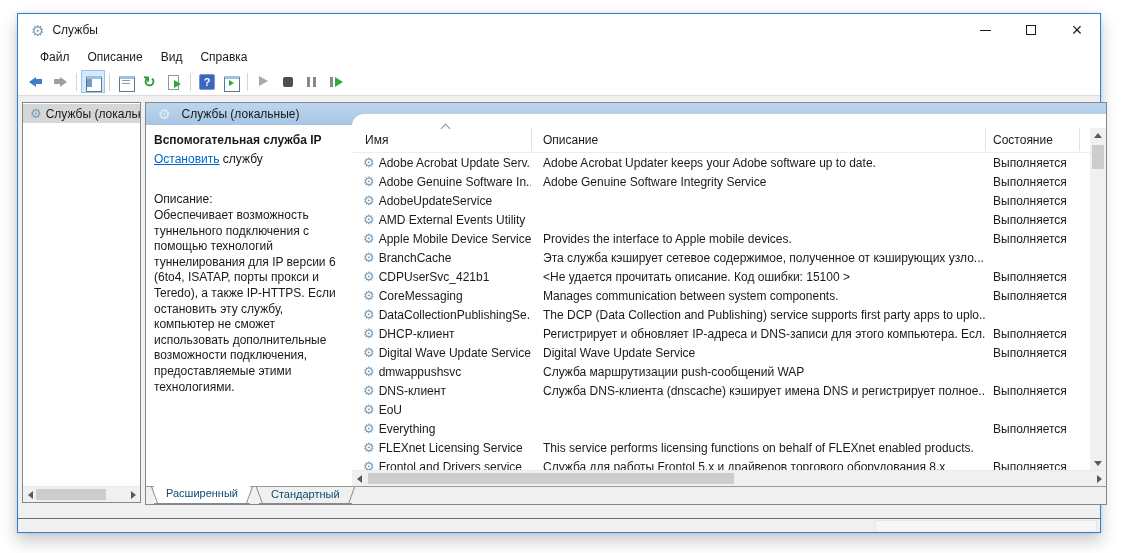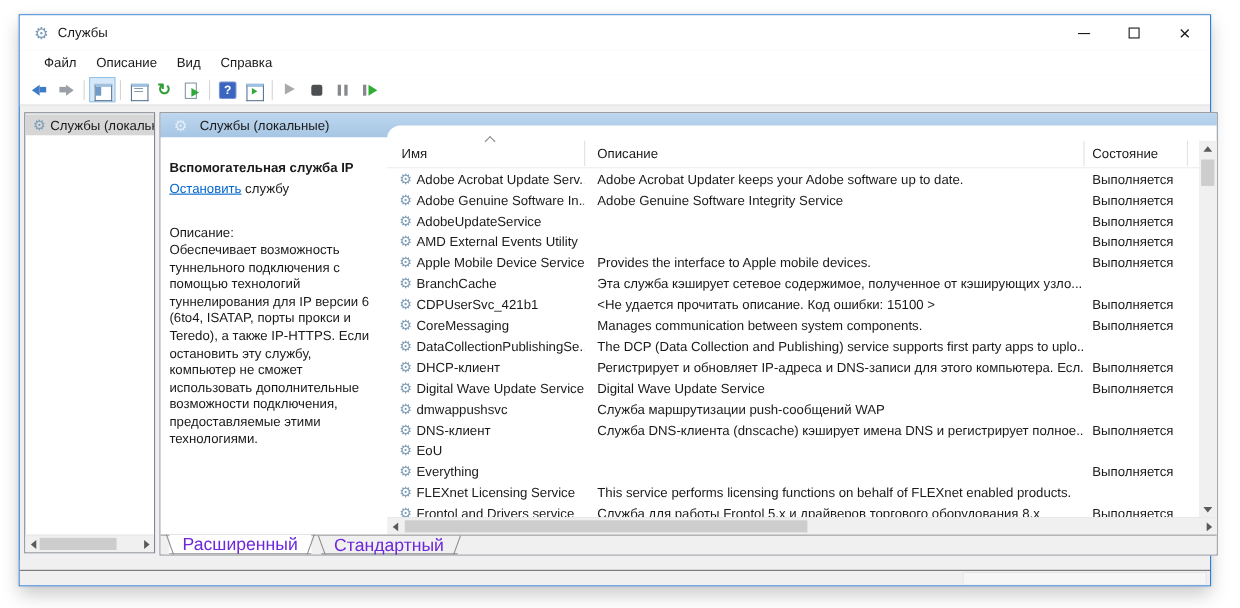--- a/index.html
+++ b/index.html
@@ -88,21 +88,21 @@
 
   
   .right-panel{position:absolute;left:127px;top:88px;width:962px;height:403px;
     border:1px solid #828790;background:#ffffff;}
   .strip{position:absolute;left:0;right:0;top:0;height:22px;
     background:linear-gradient(to bottom,#bdd6ee,#a6c6e4);display:flex;align-items:center;
     padding-left:12px;font-size:12px;color:#1a1a1a;}
   .strip .gear-icon{color:#e4edf5;font-size:14px;margin-right:11px;}
 
   .info-pane{position:absolute;left:0;top:22px;width:206px;bottom:18px;background:#ffffff;
-    padding:20px 8px 0 8px;font-size:12px;color:#1a1a1a;overflow:hidden;}
+    padding:8px 8px 0 8px;font-size:12px;color:#1a1a1a;overflow:hidden;}
   .svc-title{font-weight:bold;font-size:12px;}
   .links{margin-top:4px;line-height:17px;}
   .links a{color:#0066cc;text-decoration:underline;}
   .desc-label{margin-top:24px;}
   .desc-text{margin-top:2px;line-height:15.6px;width:192px;}
 
   .list-panel{position:absolute;left:206px;top:11px;right:0;bottom:18px;background:#ffffff;
     border-top-left-radius:12px;}
   .list-header{position:absolute;left:0;right:16px;top:0;height:39px;font-size:12px;color:#1a1a1a;}
   .col{position:absolute;top:19px;white-space:nowrap;}
@@ -125,21 +125,21 @@
   .vscroll{position:absolute;right:0;top:14px;bottom:16px;width:16px;background:#f0f0f0;}
   .vscroll .sb-up{position:absolute;top:0;left:0;width:16px;height:14px;display:flex;align-items:center;justify-content:center;}
   .vscroll .sb-down{position:absolute;bottom:0;left:0;width:16px;height:14px;display:flex;align-items:center;justify-content:center;}
   .vscroll .sb-thumb{left:2px;top:17px;width:12px;height:24px;}
   .list-hscroll{height:16px;border-top:1px solid #eaeaea;}
   .list-hscroll .sb-thumb{left:16px;top:2px;width:366px;height:11px;}
 
   
   .tabbar{position:absolute;left:0;right:0;bottom:0;height:18px;background:#f0f0f0;
     border-top:1px solid #9a9a9a;display:flex;padding-left:8px;}
-  .tab{position:relative;height:17px;padding:1px 12px 0 12px;font-size:16px;color:#6d28d9;
+  .tab{position:relative;height:17px;padding:1px 12px 0 12px;font-size:11px;color:#0c4a6e;
     margin-right:9px;border-bottom:1px solid #8a8a8a;background:transparent;}
   .tab.active{background:#ffffff;margin-top:-1px;height:18px;z-index:2;}
   .tab::before,.tab::after{content:"";position:absolute;top:0;bottom:-1px;width:1px;background:#8a8a8a;}
   .tab::before{left:0;transform:skewX(20deg);}
   .tab::after{right:0;transform:skewX(-20deg);}
 
   
   .statusbar{position:absolute;left:0;right:0;bottom:0;height:14px;background:#f0f0f0;
     border-top:1px solid #707070;}
   .status-gap{position:absolute;left:0;right:0;bottom:14px;height:9px;background:#f0f0f0;}

